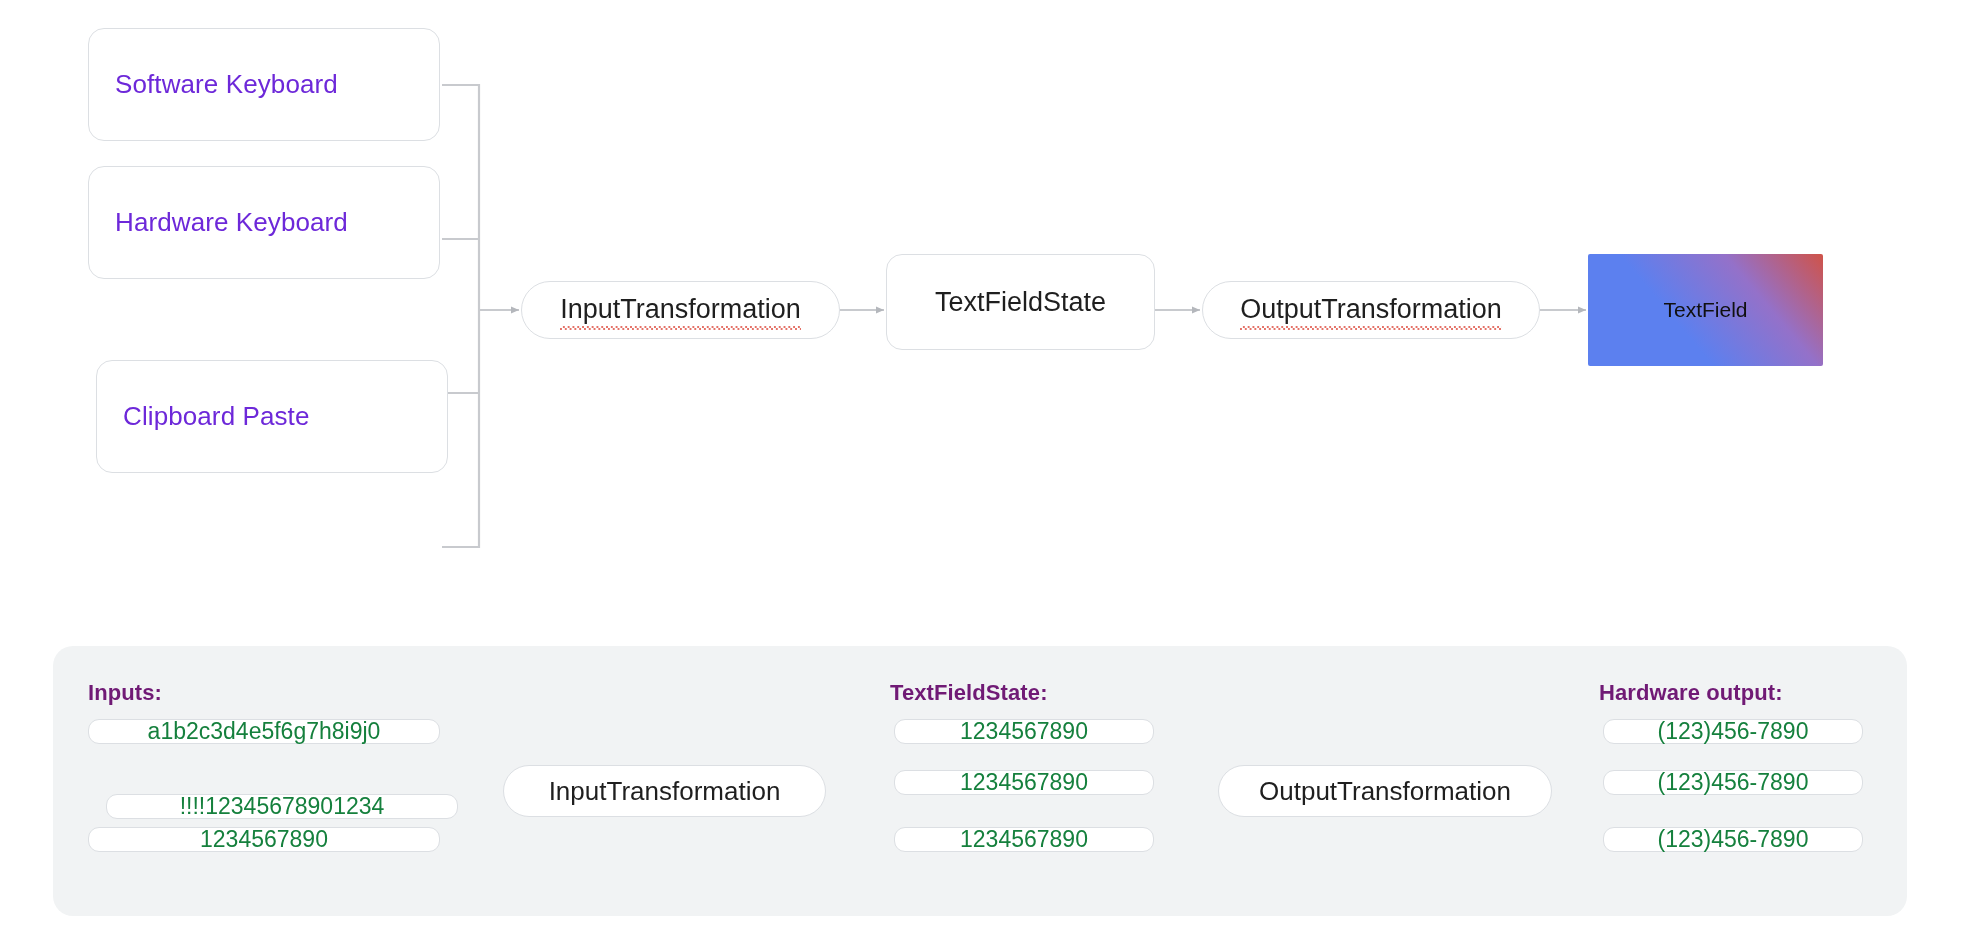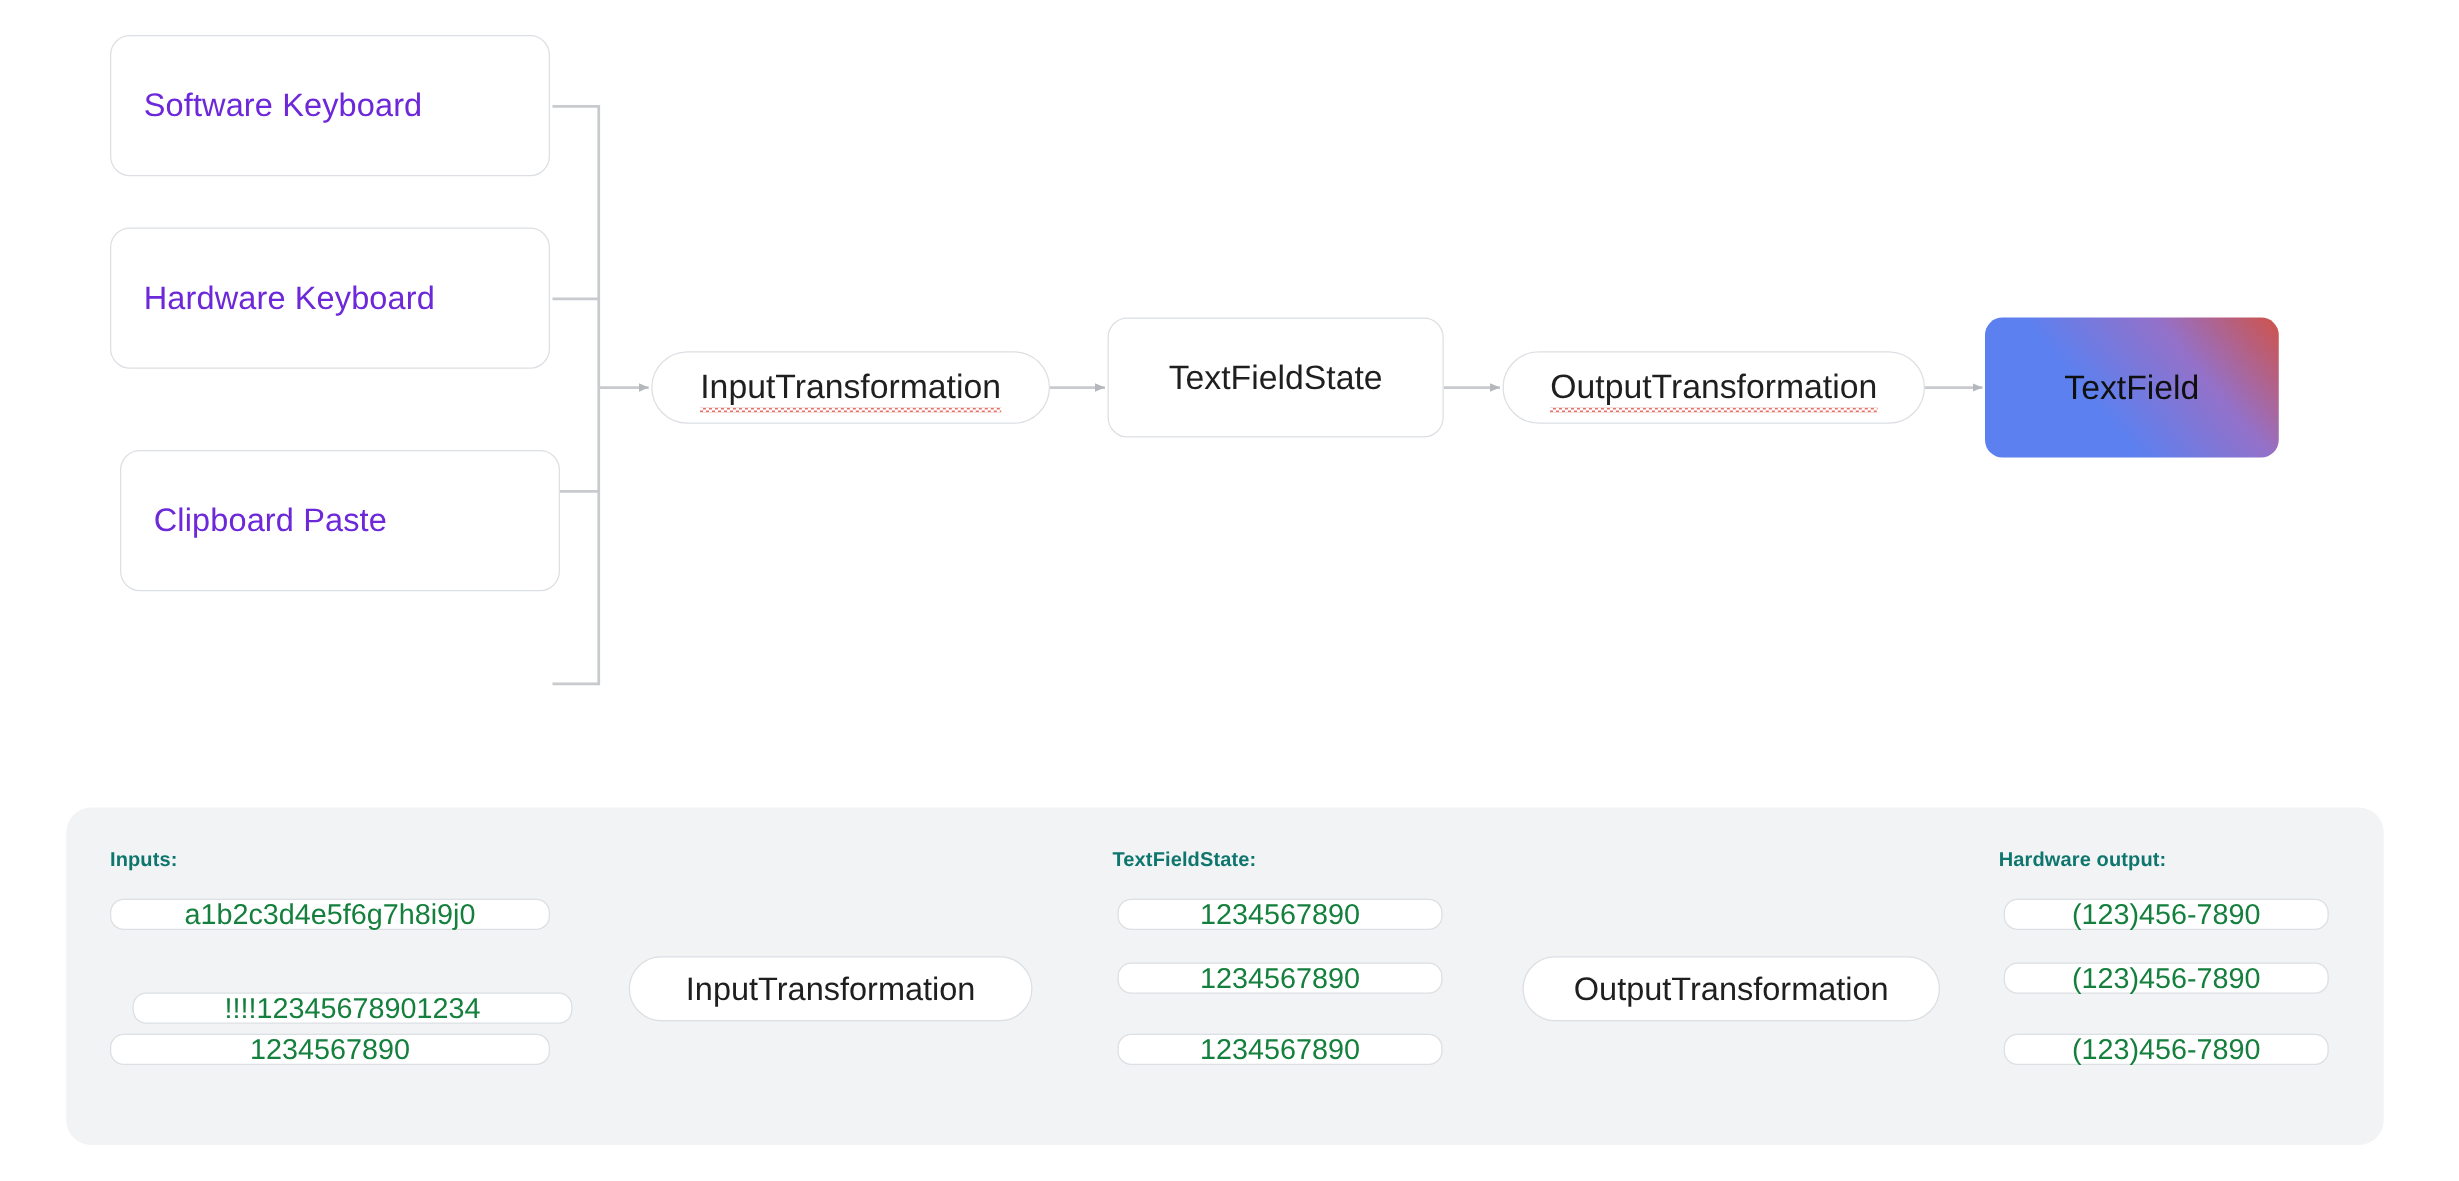--- a/index.html
+++ b/index.html
@@ -92,44 +92,44 @@
   .state-box {
     border-radius: 16px;
     justify-content: center;
     font-size: 27px;
   }
 
   
   .gradient-box {
     position: absolute;
     box-sizing: border-box;
-    border-radius: 14px;
-    display: flex;
-    align-items: center;
-    justify-content: center;
-    font-size: 27px;
+    border-radius: 2px;
+    display: flex;
+    align-items: center;
+    justify-content: center;
+    font-size: 21px;
     color: #101010;
     border: none;
   }
 
   
   #example-panel {
     position: absolute;
     left: 53px;
     top: 646px;
     width: 1854px;
     height: 270px;
     background: #f1f3f4;
     border-radius: 20px;
   }
   .col-heading {
     position: absolute;
-    font-size: 16px;
+    font-size: 22px;
     font-weight: bold;
-    color: #0f766e;
+    color: #701a75;
     letter-spacing: 0.1px;
     white-space: nowrap;
   }
   .val-box {
     position: absolute;
     box-sizing: border-box;
     background: #ffffff;
     border: 1.6px solid #dcdfe3;
     border-radius: 11px;
     display: flex;
@@ -197,21 +197,21 @@
 
     <path class="wire" d="M1552,791 L1583,791"></path>
     <path class="wire" d="M1583,791 L1583,740 L1599,740" marker-end="url(#arrow)"></path>
     <path class="wire" d="M1583,791 L1599,791" marker-end="url(#arrow)"></path>
     <path class="wire" d="M1583,791 L1583,848 L1599,848" marker-end="url(#arrow)"></path>
   </svg>
 
   <div class="node src-box" style="left:88px; top:28px;">
     <span>Software Keyboard</span>
   </div>
-  <div class="node src-box" style="left:88px; top:182px;">
+  <div class="node src-box" style="left:88px; top:166px;">
     <span>Hardware Keyboard</span>
   </div>
   <div class="node src-box" style="left:96px; top:336px;margin-top:24px;">
     <span>Clipboard Paste</span>
   </div>
 
   <div class="node pill" style="left:521px; top:281px; width:319px; height:58px;">
     <span class="squiggle">InputTransformation</span>
   </div>
 

